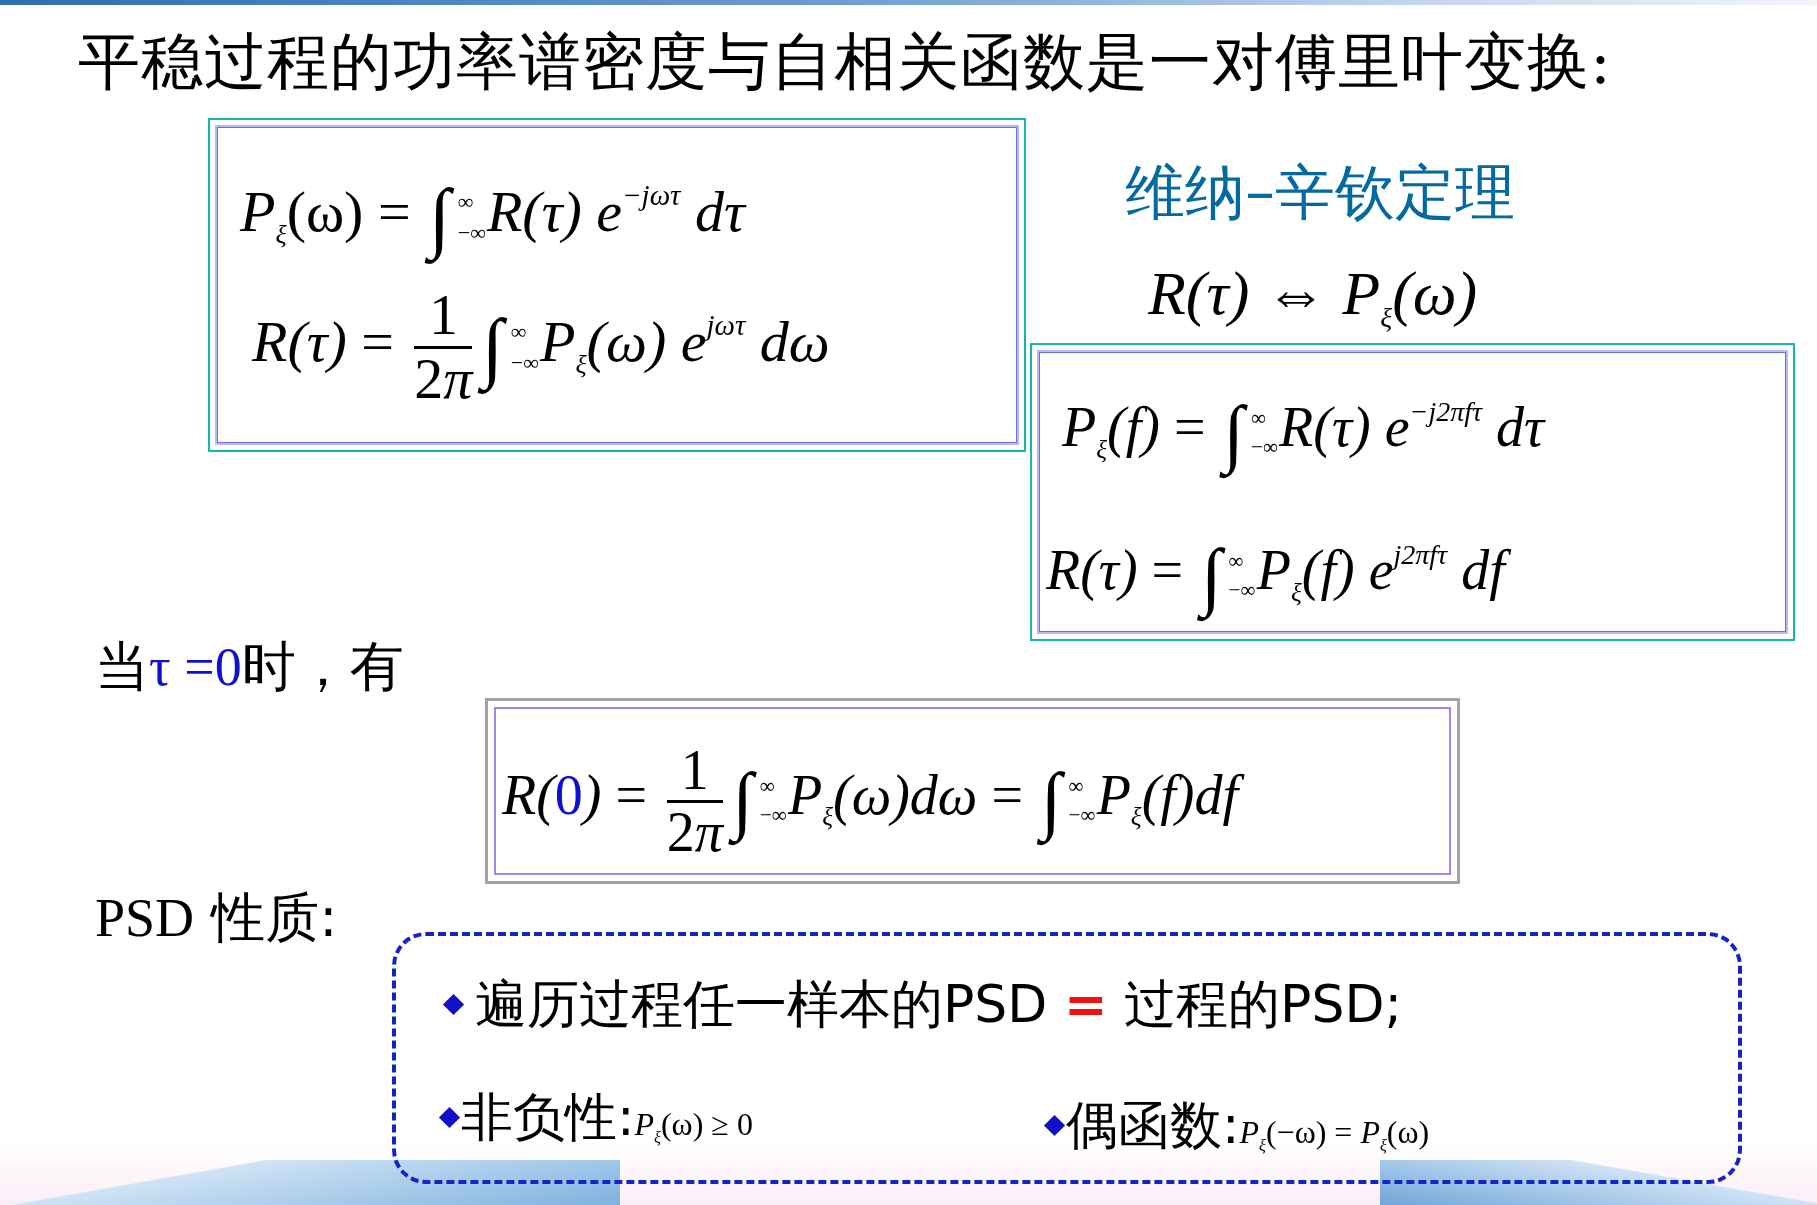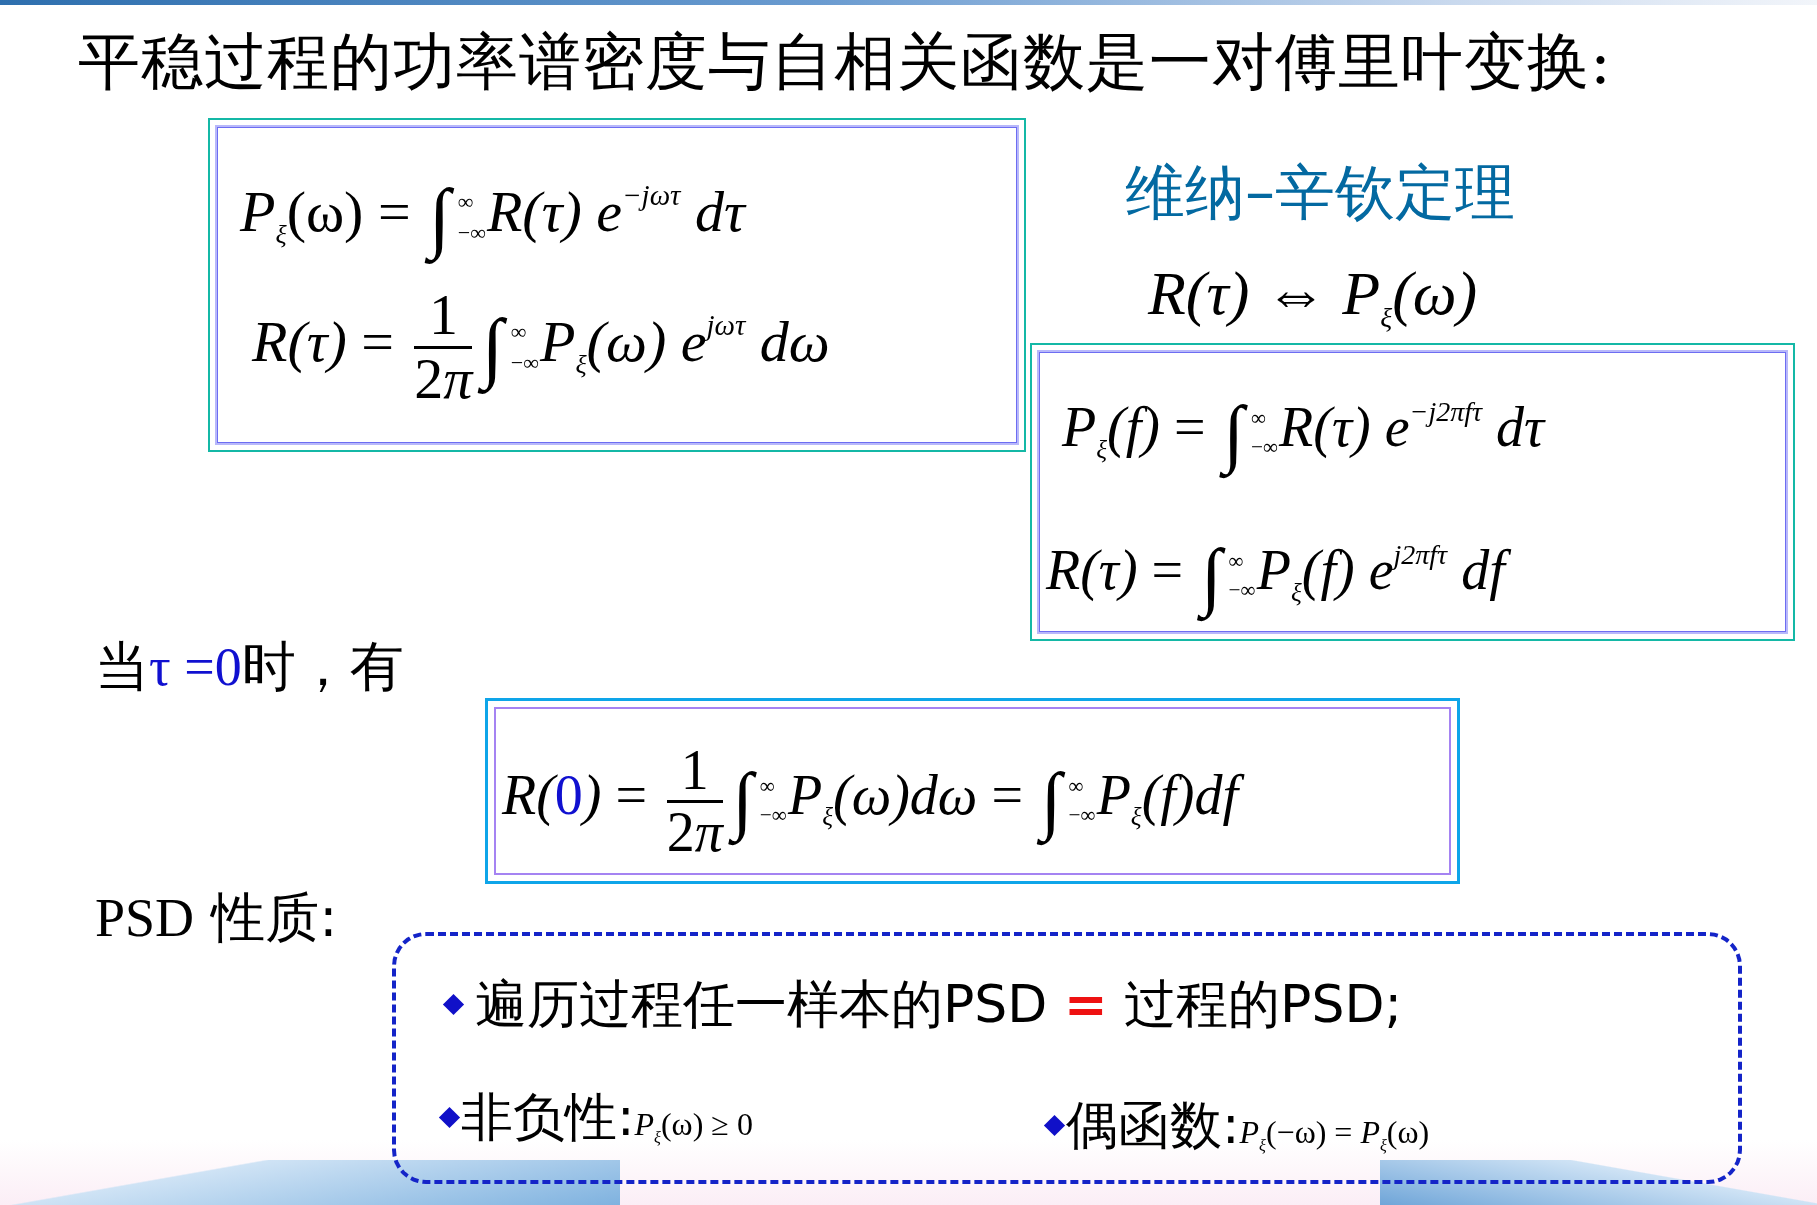--- a/index.html
+++ b/index.html
@@ -4,21 +4,21 @@
 <style>
   html,body{margin:0;padding:0;}
   body{width:1817px;height:1205px;position:relative;overflow:hidden;background:#ffffff;font-family:"DejaVu Serif",serif;color:#000;}
   .topband{position:absolute;left:0;top:0;width:1817px;height:5px;background:linear-gradient(90deg,#2e6fae 0%,#6a9bd0 45%,#c9d9ee 80%,#f2f5fa 100%);}
   .botband-left{position:absolute;left:0;top:1160px;width:620px;height:45px;background:linear-gradient(170deg,rgba(255,255,255,0) 0%,rgba(255,255,255,0) 30%,#cfe3f5 31%,#7fb2df 100%);}
   .botband-right{position:absolute;left:1380px;top:1160px;width:437px;height:45px;background:linear-gradient(190deg,rgba(255,255,255,0) 0%,rgba(255,255,255,0) 35%,#cfe3f5 36%,#6fa5d8 100%);}
   .pinkwash{position:absolute;left:0;top:1140px;width:1817px;height:65px;background:linear-gradient(180deg,rgba(252,240,248,0) 0%,#fbeef6 100%);}
   .title{position:absolute;left:78px;top:22px;font-size:62px;line-height:80px;letter-spacing:1px;white-space:nowrap;font-family:"DejaVu Serif",serif;}
   .box{position:absolute;background:#fff;}
   .box-blue{border:2px solid #14b8a6;outline:2px solid #b8b8fa;outline-offset:-9px;box-shadow:inset 0 0 0 6px #fff, inset 0 0 0 8px #6d6df2;}
-  .box-purple{border:3px solid #0ea5e9;box-shadow:inset 0 0 0 6px #fff, inset 0 0 0 8px #a583f2;}
+  .box-purple{border:3px solid #a3a3a3;box-shadow:inset 0 0 0 6px #fff, inset 0 0 0 8px #a583f2;}
   .eq{position:absolute;font-family:"Liberation Serif",serif;font-style:italic;white-space:nowrap;color:#000;}
   .eq .up{font-style:normal;}
   .eq sub{font-size:0.45em;vertical-align:-0.45em;}
   .eq sup{font-size:0.5em;vertical-align:0.9em;}
   .int{display:inline-block;position:relative;font-style:normal;font-size:1.35em;line-height:1;vertical-align:-0.15em;margin:0 0.12em 0 0.05em;}
   .lim{display:inline-block;vertical-align:middle;font-size:0.38em;line-height:1.4;margin-left:-0.1em;margin-right:0.05em;font-style:normal;}
   .lim span{display:block;}
   .frac{display:inline-block;vertical-align:middle;text-align:center;font-style:normal;margin:0 0.1em;}
   .frac .num{display:block;border-bottom:3px solid #000;padding:0 0.15em;line-height:1.05;}
   .frac .den{display:block;line-height:1.05;}

